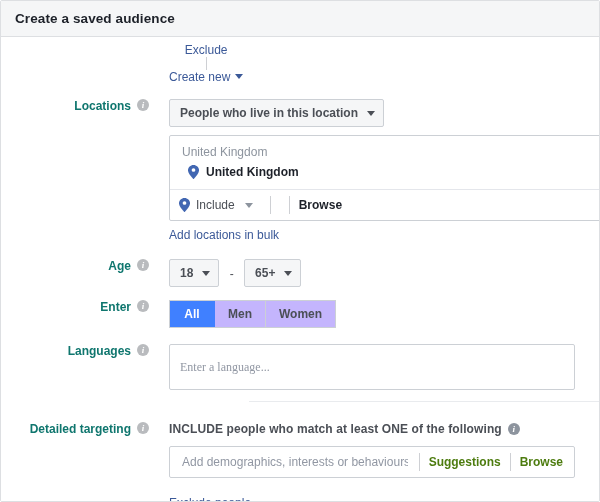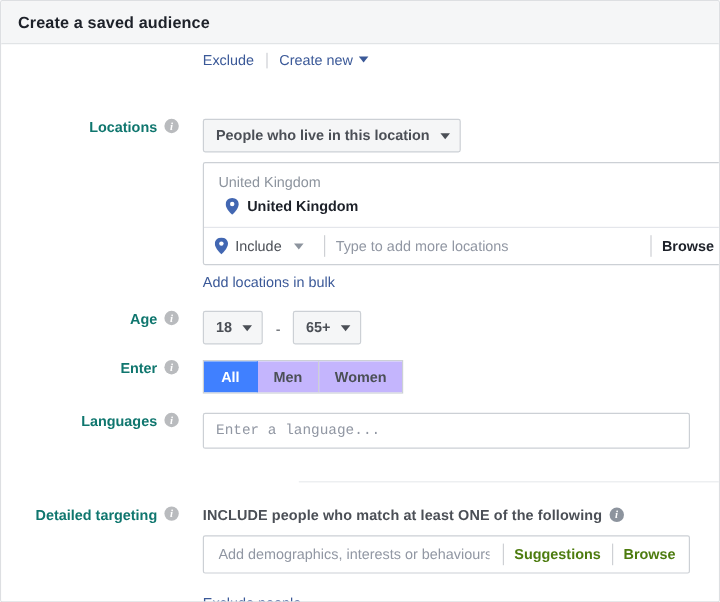--- a/index.html
+++ b/index.html
@@ -103,20 +103,21 @@
   }
 
   
   .toplinks {
     position: absolute;
     left: 168px;
     top: 6px;
     display: flex;
     align-items: center;
     gap: 0;
+    flex-direction: column;
   }
   .toplinks .sep {
     width: 1px; height: 13px;
     background: #ced0d4;
     margin: 0 10px;
     display: inline-block;
   }
   .caret-blue {
     display: inline-block;
     width: 0; height: 0;
@@ -279,26 +280,26 @@
   .seg-item:last-child { border-right: none; }
   .seg-item.active {
     background: #4080ff;
     color: #ffffff;
     border-right-color: #4080ff;
   }
 
   
   .txt-input {
     width: 406px;
-    height: 30px;
+    height: 46px;
     border: 1px solid #ccd0d5;
     border-radius: 2px;
     background: #fff;
     padding: 0 10px;
-    font-family: Liberation Mono, monospace;
+    font-family: Liberation Serif, serif;
     font-size: 12px;
     color: #1d2129;
     outline: none;
   }
   .txt-input::placeholder { color: #9197a3; }
 
   .divider {
     height: 1px;
     background: #e9ebee;
     margin-left: 248px;
@@ -399,21 +400,20 @@
             <span class="pin">
               <svg width="11" height="14" viewBox="0 0 11 14">
                   <path d="M5.5 0C2.46 0 0 2.3 0 5.15 0 9 5.5 14 5.5 14S11 9 11 5.15C11 2.3 8.54 0 5.5 0z" fill="#4267b2"></path>
                   <circle cx="5.5" cy="5" r="1.85" fill="#ffffff"></circle>
                 </svg>
             </span>
             <span class="inc-txt">Include</span>
             <span class="caret-gray"></span>
           </span>
           <span class="vdiv"></span>
-          <input class="loc-typeahead" type="text" placeholder="Type to add more locations" style="">
           <span class="vdiv"></span>
           <span class="browse-btn">Browse</span>
         </div>
       </div>
       <a class="lnk bulk-lnk">Add locations in bulk</a>
     </div>
 
     <div class="row abs" style="left:0; top:222px; width:600px;">
       <div class="label-col">
         <span class="label-txt">Age</span>

